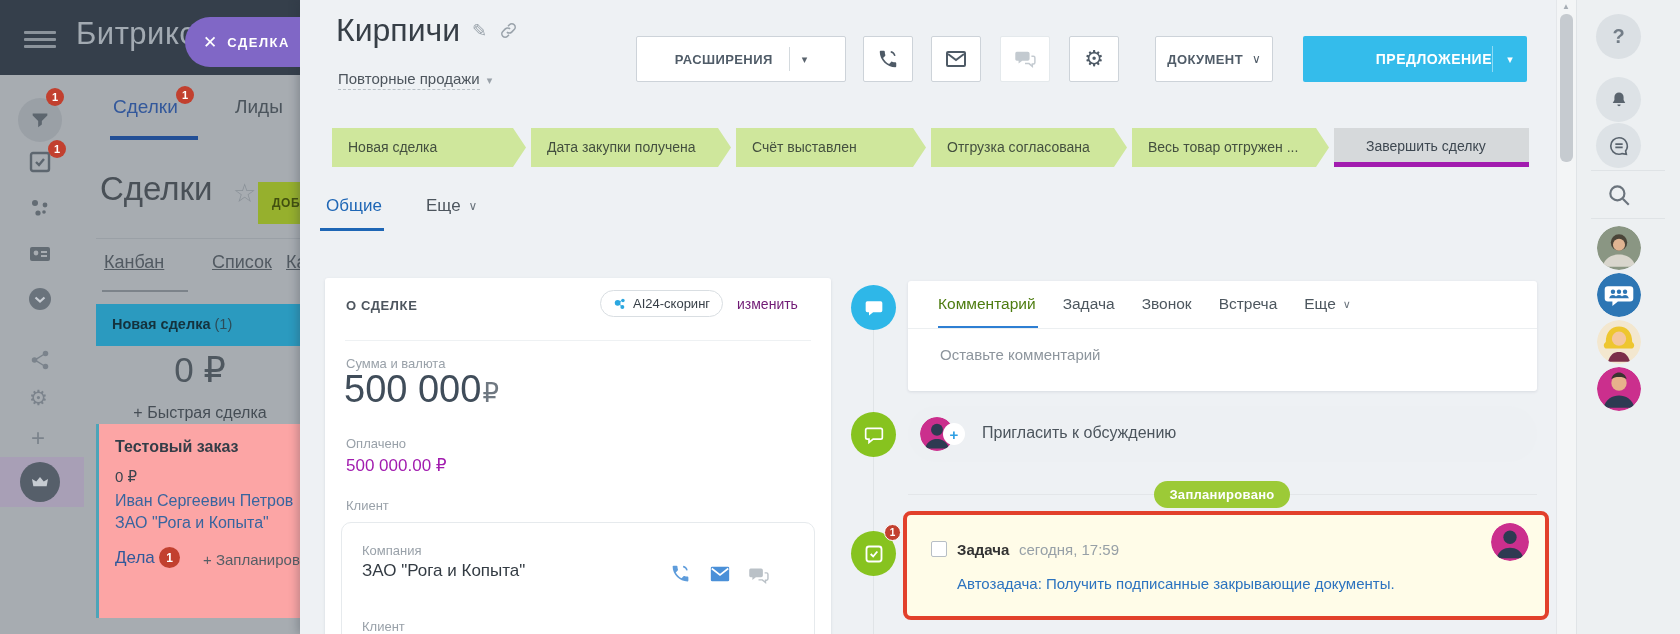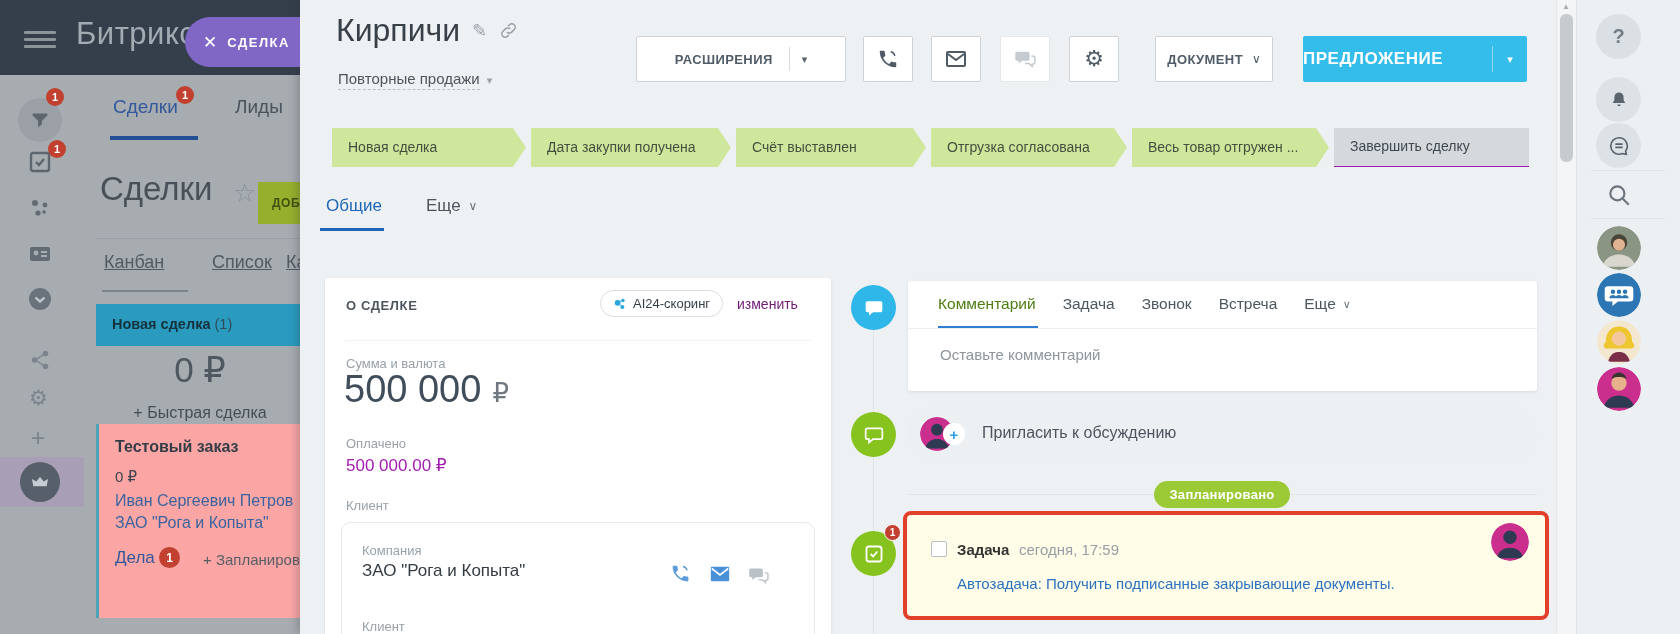--- a/index.html
+++ b/index.html
@@ -39,27 +39,27 @@
   #panel{left:300px;top:0;width:1256px;height:634px;background:#eef1f4;z-index:4;box-shadow:-3px 0 8px rgba(40,48,60,.25);}
   #deal-title{font-size:32px;color:#373f47;}
   .t-ico{color:#9aa3ab;}
   #pipeline{left:38px;top:70px;}
   #pipeline .p{font-size:15px;color:#4d555d;border-bottom:1px dashed #b9c0c6;padding-bottom:2px;}
   .caret{font-size:11px;color:#9aa2a9;margin-left:7px;}
   .btn{background:#fff;border:1px solid #cdd3d9;border-radius:2px;color:#4e5a66;display:flex;align-items:center;justify-content:center;cursor:pointer;}
   .btn.muted{border-color:#e4e9ec;color:#c3cad0;}
   .btn-label{font-size:13px;font-weight:700;letter-spacing:.4px;color:#505c68;}
   #btn-proposal{left:1003px;top:36px;width:224px;height:46px;background:#34bceb;border-radius:2px;display:flex;align-items:center;z-index:1;}
-  #btn-proposal .lab{flex:1;text-align:left;color:#fff;font-size:17px;font-weight:700;letter-spacing:.5px;}
+  #btn-proposal .lab{flex:1;text-align:right;color:#fff;font-size:14px;font-weight:700;letter-spacing:.5px;}
   #btn-proposal .sep{width:1px;height:26px;background:rgba(255,255,255,.45);}
   #btn-proposal .dd{width:34px;text-align:center;color:#fff;font-size:11px;}
 
   #stages{left:32px;top:128px;display:flex;gap:5px;}
   .stage-chip{height:39px;line-height:39px;font-size:14px;color:#44503f;background:#cfe79c;padding:0 24px 0 16px;white-space:nowrap;overflow:hidden;clip-path:polygon(0 0,calc(100% - 13px) 0,100% 50%,calc(100% - 13px) 100%,0 100%);}
-  .stage-chip.last{background:#d6d9db;color:#3e4851;clip-path:none;border-bottom:1px solid #a21caf;line-height:36px;padding:0 16px;}
+  .stage-chip.last{background:#d6d9db;color:#3e4851;clip-path:none;border-bottom:5px solid #a21caf;line-height:36px;padding:0 32px;}
 
   .deal-tab{font-size:17px;}
   #tab-underline{left:20px;top:228px;width:64px;height:3px;background:#1e66b5;}
 
   #about-card{left:25px;top:278px;width:506px;height:360px;background:#fff;border-radius:3px;box-shadow:0 1px 3px rgba(85,95,110,.16);overflow:hidden;}
   .lbl{font-size:13px;color:#99a1a9;}
   #ai-pill{left:275px;top:12px;height:27px;border:1px solid #d9dee2;border-radius:14px;background:#fff;display:flex;align-items:center;padding:0 12px;gap:6px;}
   #client-box{left:16px;top:244px;width:474px;height:140px;border:1px solid #e6eaed;border-radius:10px;background:#fff;}
 
   
@@ -265,21 +265,21 @@
             <circle cx="17" cy="6" r="3" fill="#2ba7e0"></circle>
             <circle cx="16" cy="17" r="3.4" fill="#2ba7e0"></circle>
             <path d="M11 12l4 4M12 8l3-2" stroke="#2ba7e0" stroke-width="1.6"></path>
           </svg>
         <span style="font-size:13px;color:#363e46;">AI24-скоринг</span>
       </div>
       <div class="abs nowrap" style="left:412px;top:18px;font-size:14px;color:#701a75;">изменить</div>
       <div class="abs" style="left:20px;top:62px;width:466px;height:1px;background:#eef1f3;"></div>
 
       <div class="abs lbl" style="left:21px;top:78px;">Сумма и валюта</div>
-      <div class="abs flex" style="left:19px;top:90px;align-items:baseline;gap:11px;">
+      <div class="abs flex" style="left:19px;top:90px;align-items:baseline;gap:1px;">
         <span style="font-size:38px;color:#404d5a;">500 000</span>
         <span style="font-size:26px;color:#6f7881;">₽</span>
       </div>
 
       <div class="abs lbl" style="left:21px;top:158px;">Оплачено</div>
       <div class="abs nowrap" style="left:21px;top:177px;font-size:17px;color:#a21caf;">500 000.00 ₽</div>
 
       <div class="abs lbl" style="left:21px;top:220px;">Клиент</div>
 
       <div id="client-box" class="abs">

